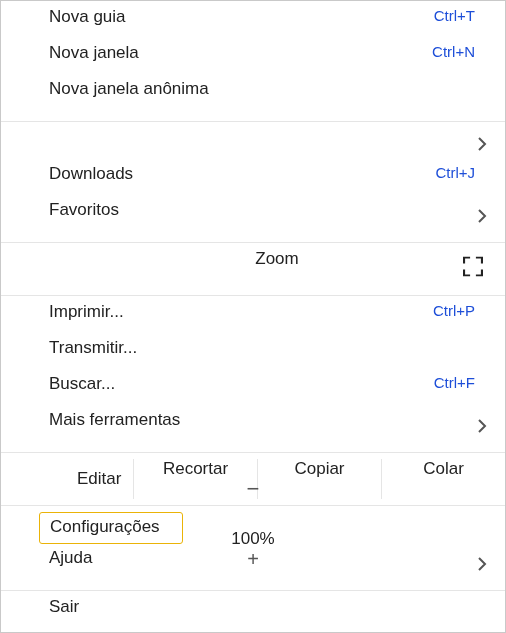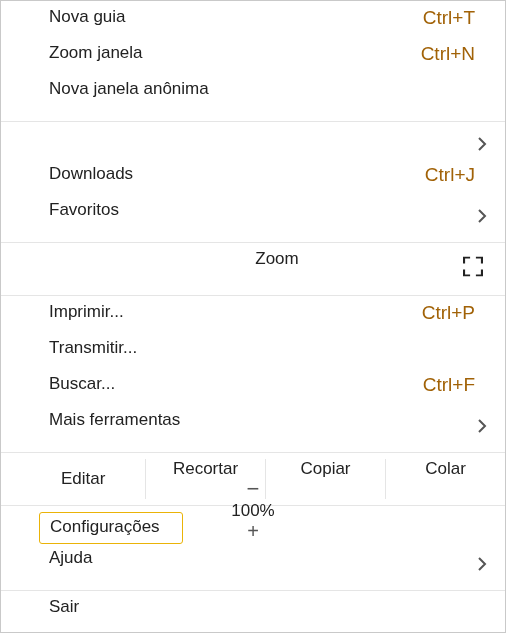--- a/index.html
+++ b/index.html
@@ -28,22 +28,22 @@
     padding: 0 22px 0 48px;
     cursor: default;
     position: relative;
   }
   .row .label {
     flex: 1 1 auto;
     white-space: nowrap;
   }
   .row .shortcut {
     flex: 0 0 auto;
-    color: #a16207;
-    font-size: 19px;
+    color: #1d4ed8;
+    font-size: 15px;
     padding-right: 8px;
   }
   .row .chev {
     position: absolute;
     right: 18px;
     top: 50%;
     transform: translateY(-50%);
     color: #555;
   }
   .sep {
@@ -73,41 +73,41 @@
     user-select: none;
   }
   .zoom-btn.minus {
     font-size: 22px;
     position: relative;
     top: -1px;
   }
   .zoom-level {
     width: 62px;
     text-align: center;
+    margin-top: 28px;
   }
   .fullscreen {
     position: absolute;
     right: 22px;
     top: 50%;
     transform: translateY(-50%);
     cursor: pointer;
   }
   
   .edit-row {
     display: flex;
     align-items: stretch;
     height: 40px;
   }
   .edit-label {
-    padding-left: 48px;
+    padding-left: 76px;
     display: flex;
     align-items: center;
     flex: 0 0 132px;
     box-sizing: border-box;
-    margin-left: 12px;
   }
   .edit-seg {
     border-left: 1px solid #e5e5e5;
     display: flex;
     justify-content: center;
     flex: 1 1 0;
     cursor: pointer;
   }
   
   .highlight {
@@ -130,21 +130,21 @@
 <body>
 
 <div class="menu">
 
   <div class="row">
     <span class="label">Nova guia</span>
     <span class="shortcut">Ctrl+T</span>
   </div>
 
   <div class="row">
-    <span class="label">Zoom janela</span>
+    <span class="label">Nova janela</span>
     <span class="shortcut">Ctrl+N</span>
   </div>
 
   <div class="row">
     <span class="label">Nova janela anônima</span>
   </div>
 
   <div class="sep"></div>
 
   <div class="row">

